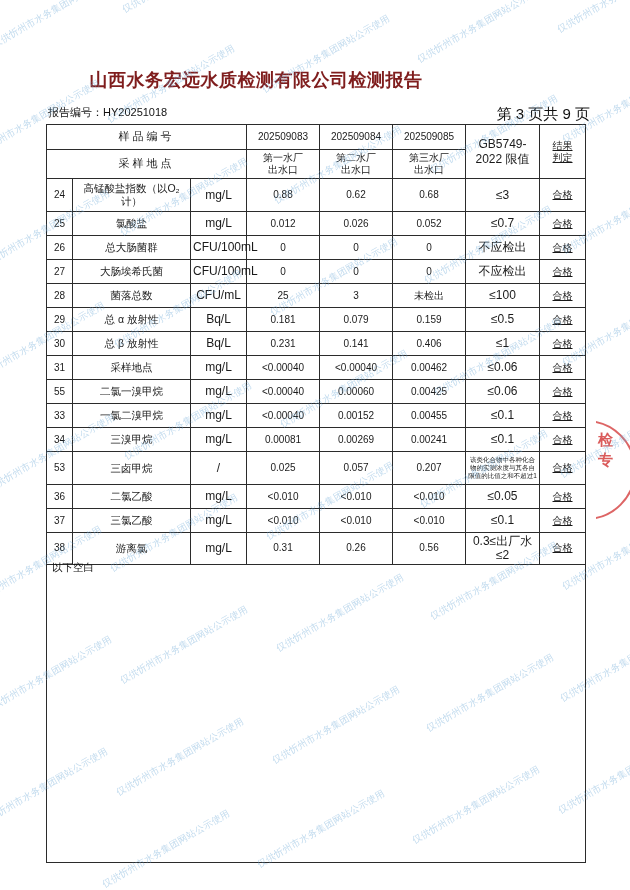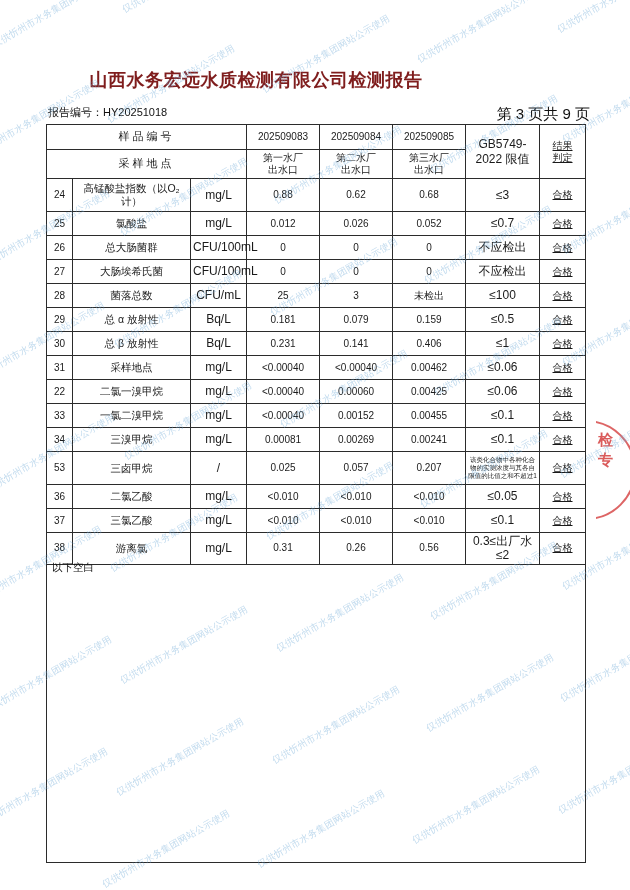--- a/index.html
+++ b/index.html
@@ -329,21 +329,21 @@
           <td>31</td>
           <td class="name-cell">采样地点</td>
           <td class="unit-cell">mg/L</td>
           <td>&lt;0.00040</td>
           <td>&lt;0.00040</td>
           <td>0.00462</td>
           <td class="limit-cell">≤0.06</td>
           <td class="res-cell">合格</td>
         </tr>
         <tr class="row-std">
-          <td>22</td>
+          <td>55</td>
           <td class="name-cell">二氯一溴甲烷</td>
           <td class="unit-cell">mg/L</td>
           <td>&lt;0.00040</td>
           <td>0.00060</td>
           <td>0.00425</td>
           <td class="limit-cell">≤0.06</td>
           <td class="res-cell">合格</td>
         </tr>
         <tr class="row-std">
           <td>33</td>

